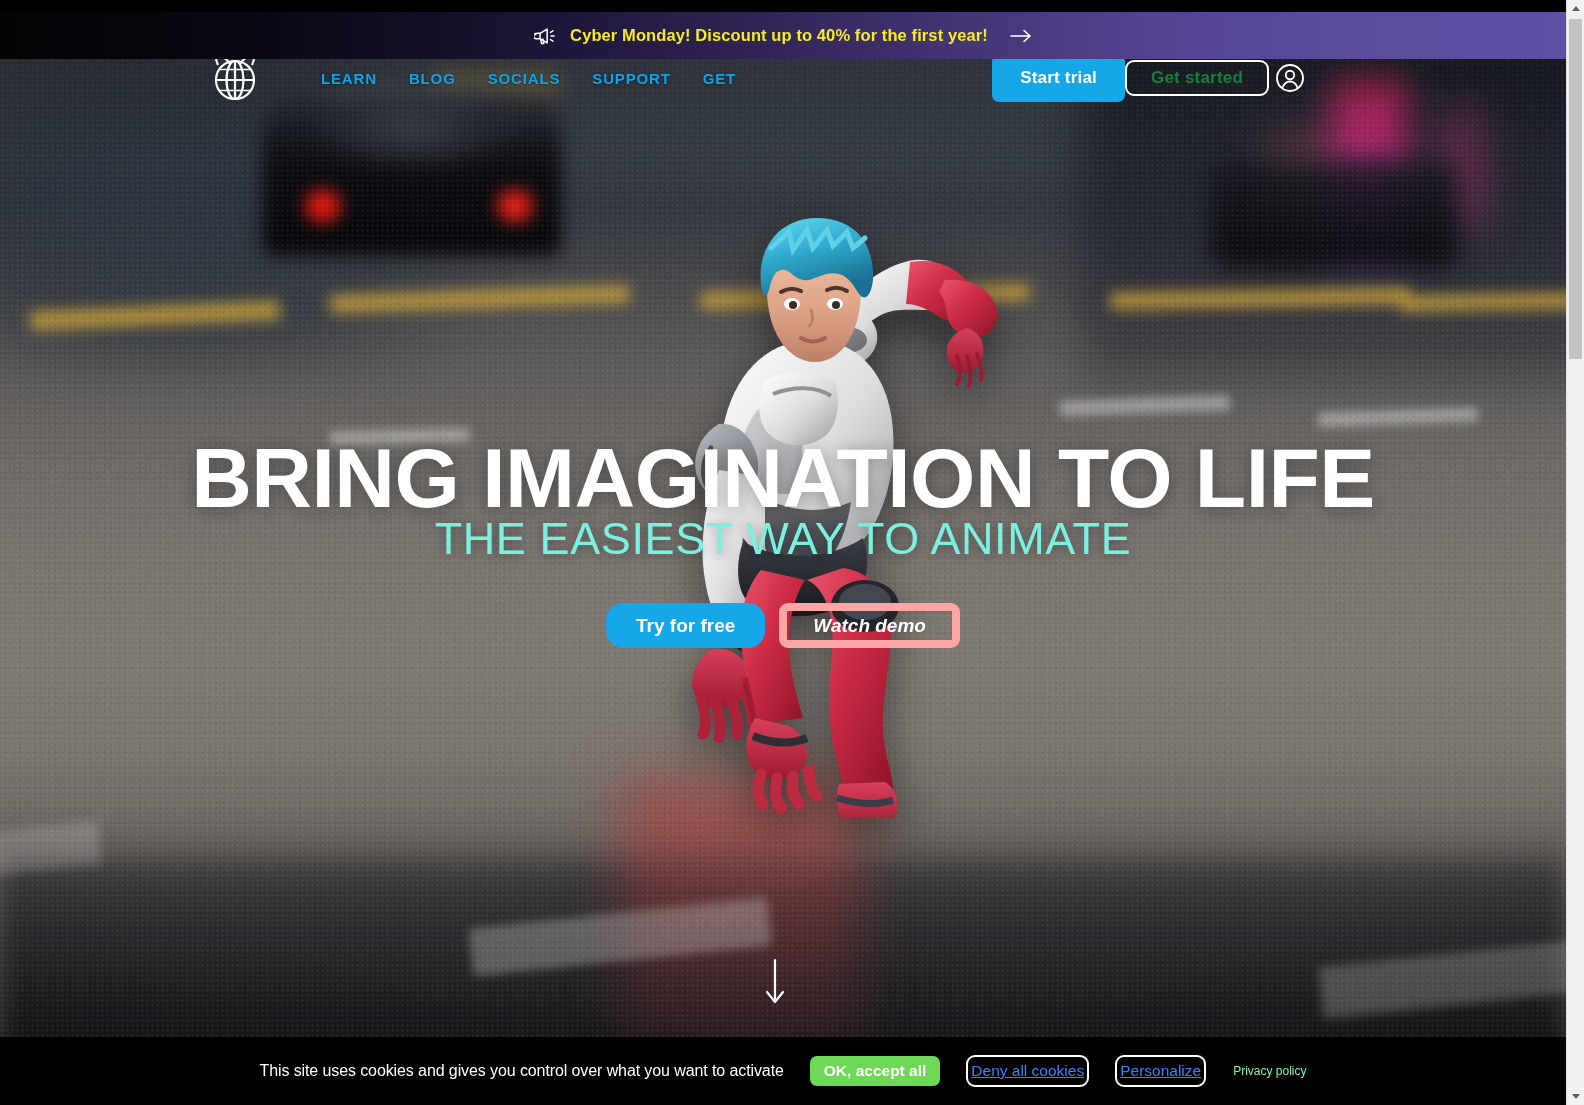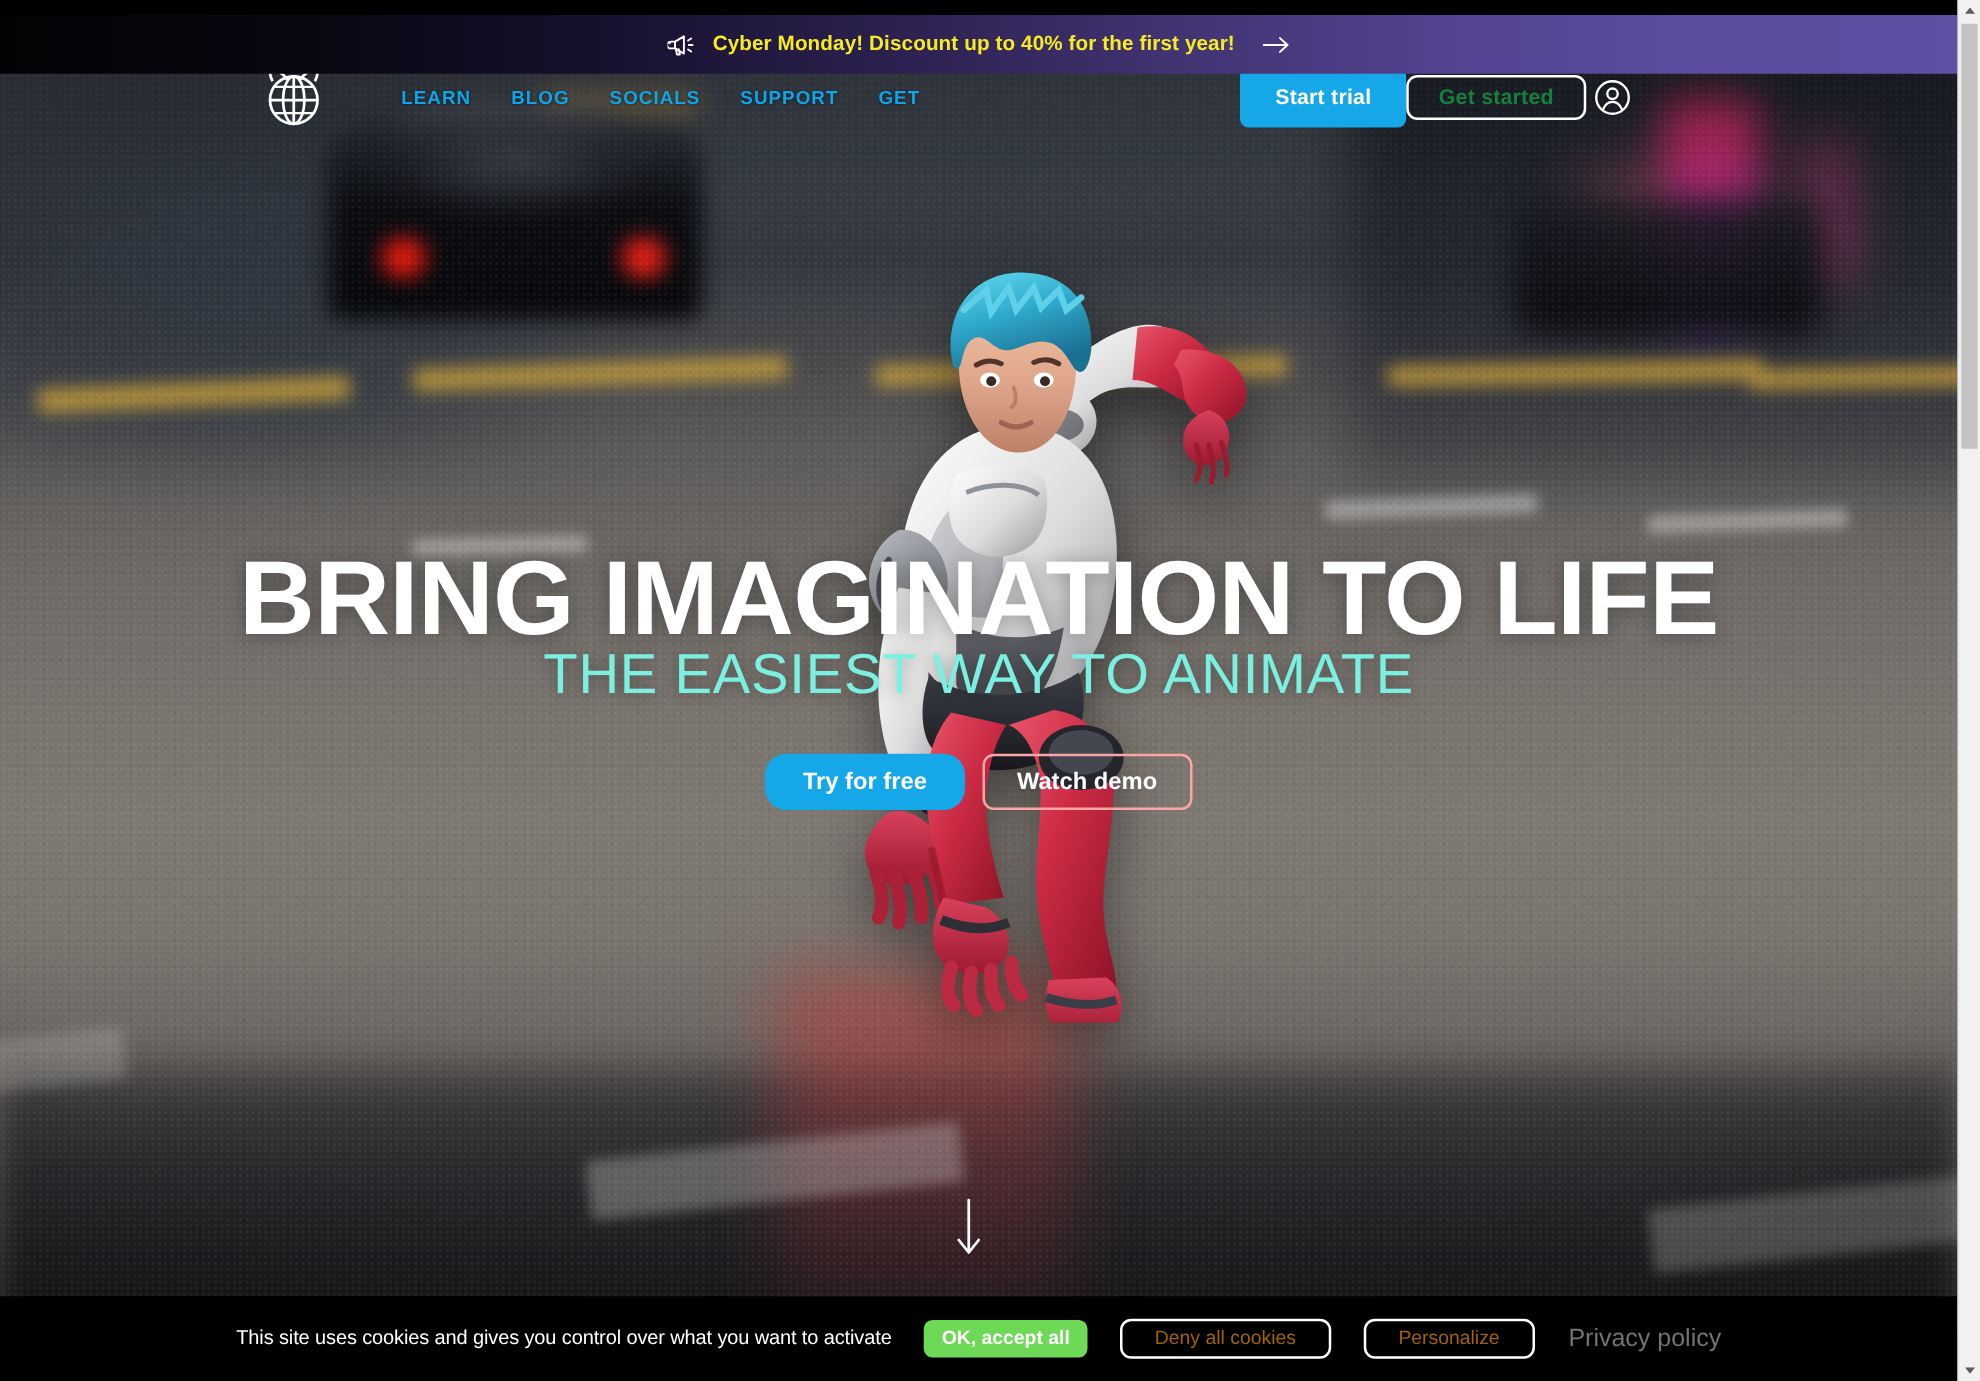--- a/index.html
+++ b/index.html
@@ -389,28 +389,29 @@
     font-size: 19px;
     font-weight: bold;
     padding: 0 30px;
     height: 45px;
     cursor: pointer;
     font-family: inherit;
   }
   .btn-watch-demo {
     background: transparent;
     color: #fff;
-    border: 2px solid #fca5a5;
+    border: 8px solid #fca5a5;
     border-radius: 9px;
     font-size: 19px;
     font-weight: bold;
     padding: 0 26px;
     height: 45px;
     cursor: pointer;
     font-family: inherit;
+    font-style: italic;
   }
   .scroll-arrow {
     position: absolute;
     left: 762px; top: 920px;
     width: 26px; height: 48px;
     z-index: 20;
     cursor: pointer;
   }
 
   
@@ -440,33 +441,34 @@
     font-size: 15.5px;
     padding: 0 14px;
     height: 30px;
     cursor: pointer;
     font-family: inherit;
     white-space: nowrap;
     font-weight: bold;
   }
   .btn-cookie-outline {
     background: transparent;
-    color: #a16207;
+    color: #3b82f6;
     border: 2px solid #ffffff;
     border-radius: 9px;
     font-size: 15.5px;
-    padding: 0 26px;
+    padding: 0 3px;
     height: 32px;
     cursor: pointer;
     font-family: inherit;
     white-space: nowrap;
+    text-decoration: underline;
   }
   .cookie-link {
-    color: #737373;
-    font-size: 20px;
+    color: #86efac;
+    font-size: 12px;
     text-decoration: none;
     cursor: pointer;
     margin-left: 1px;
     white-space: nowrap;
   }
 
   
   .scrollbar {
     position: absolute;
     right: 0; top: 0;

